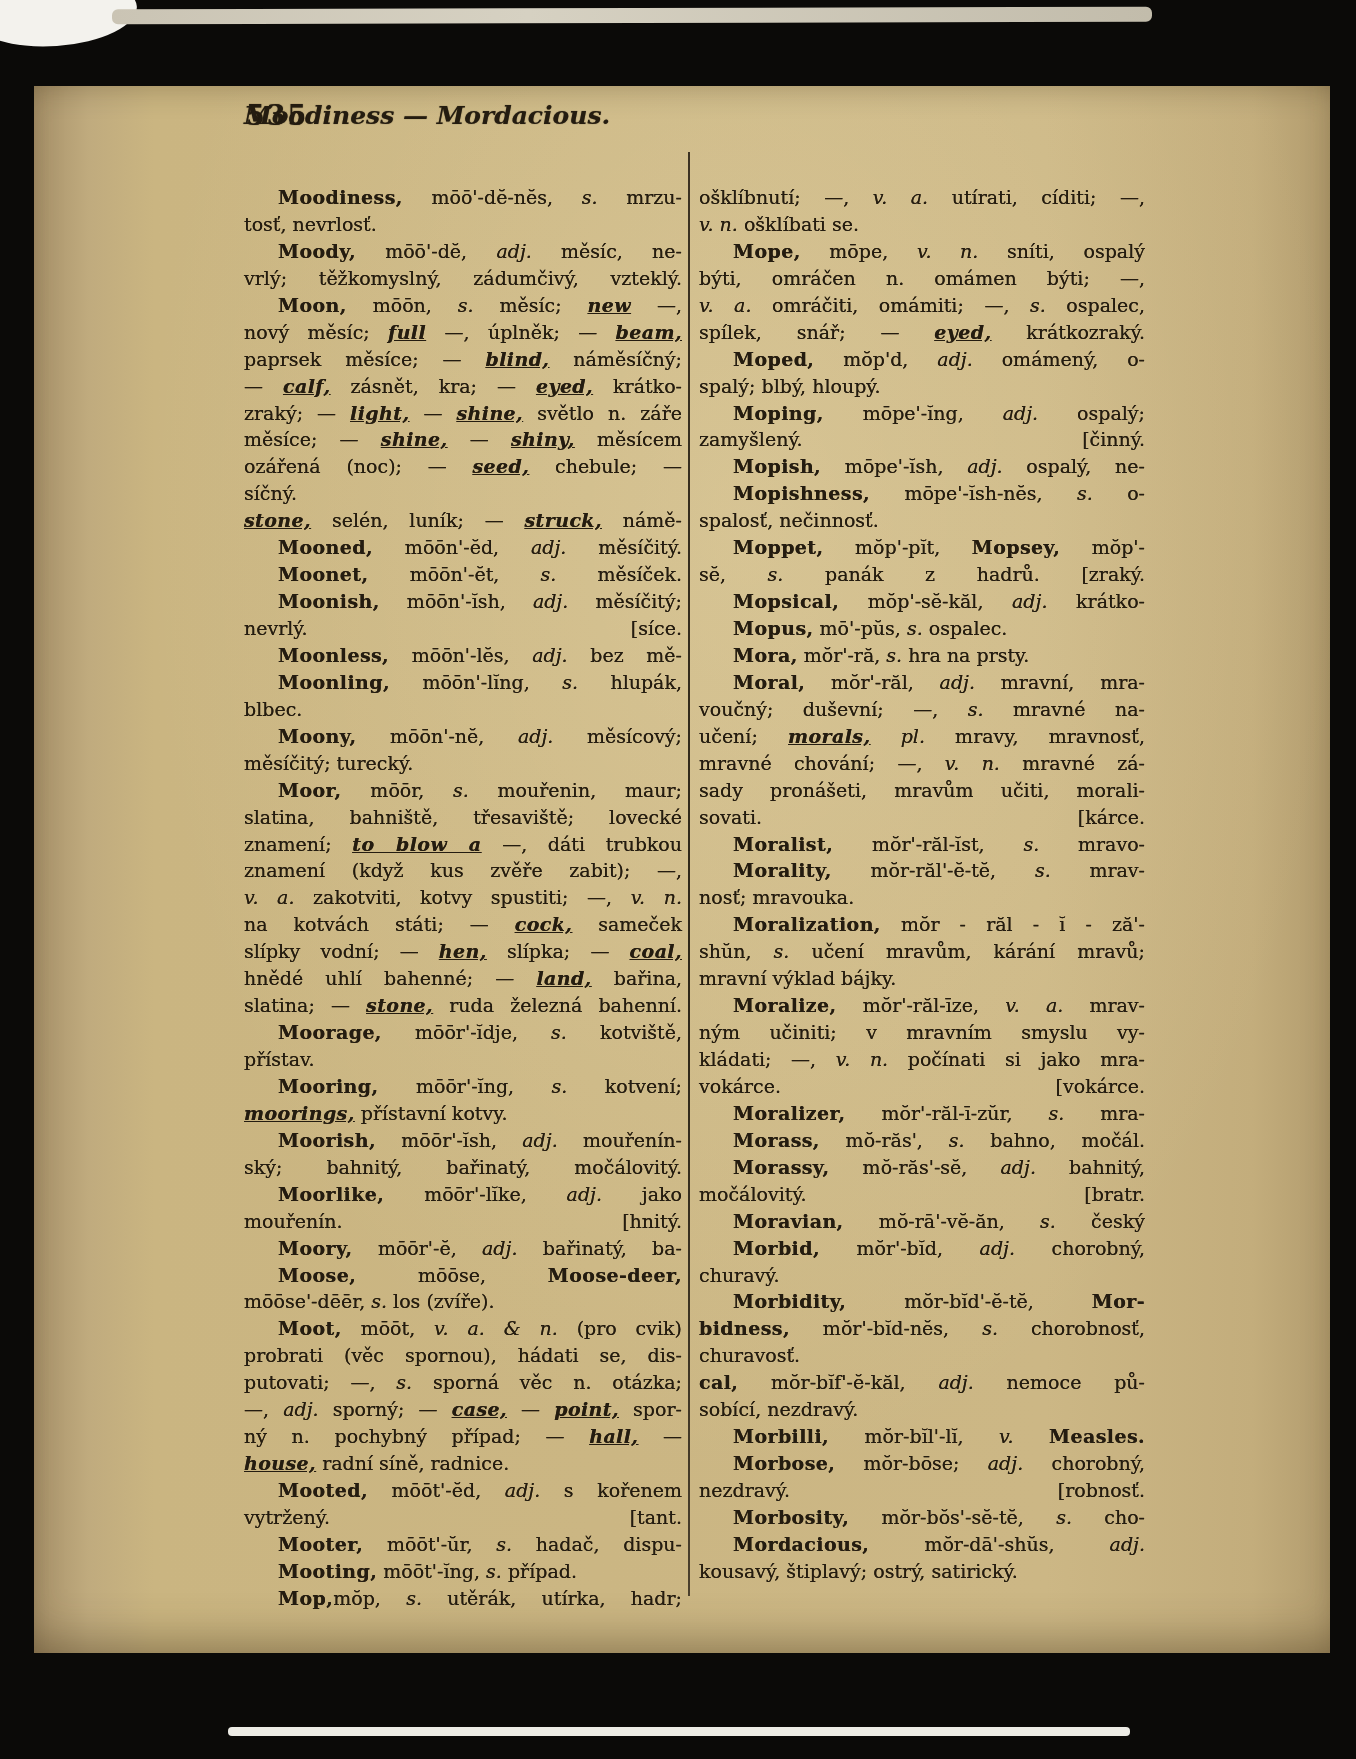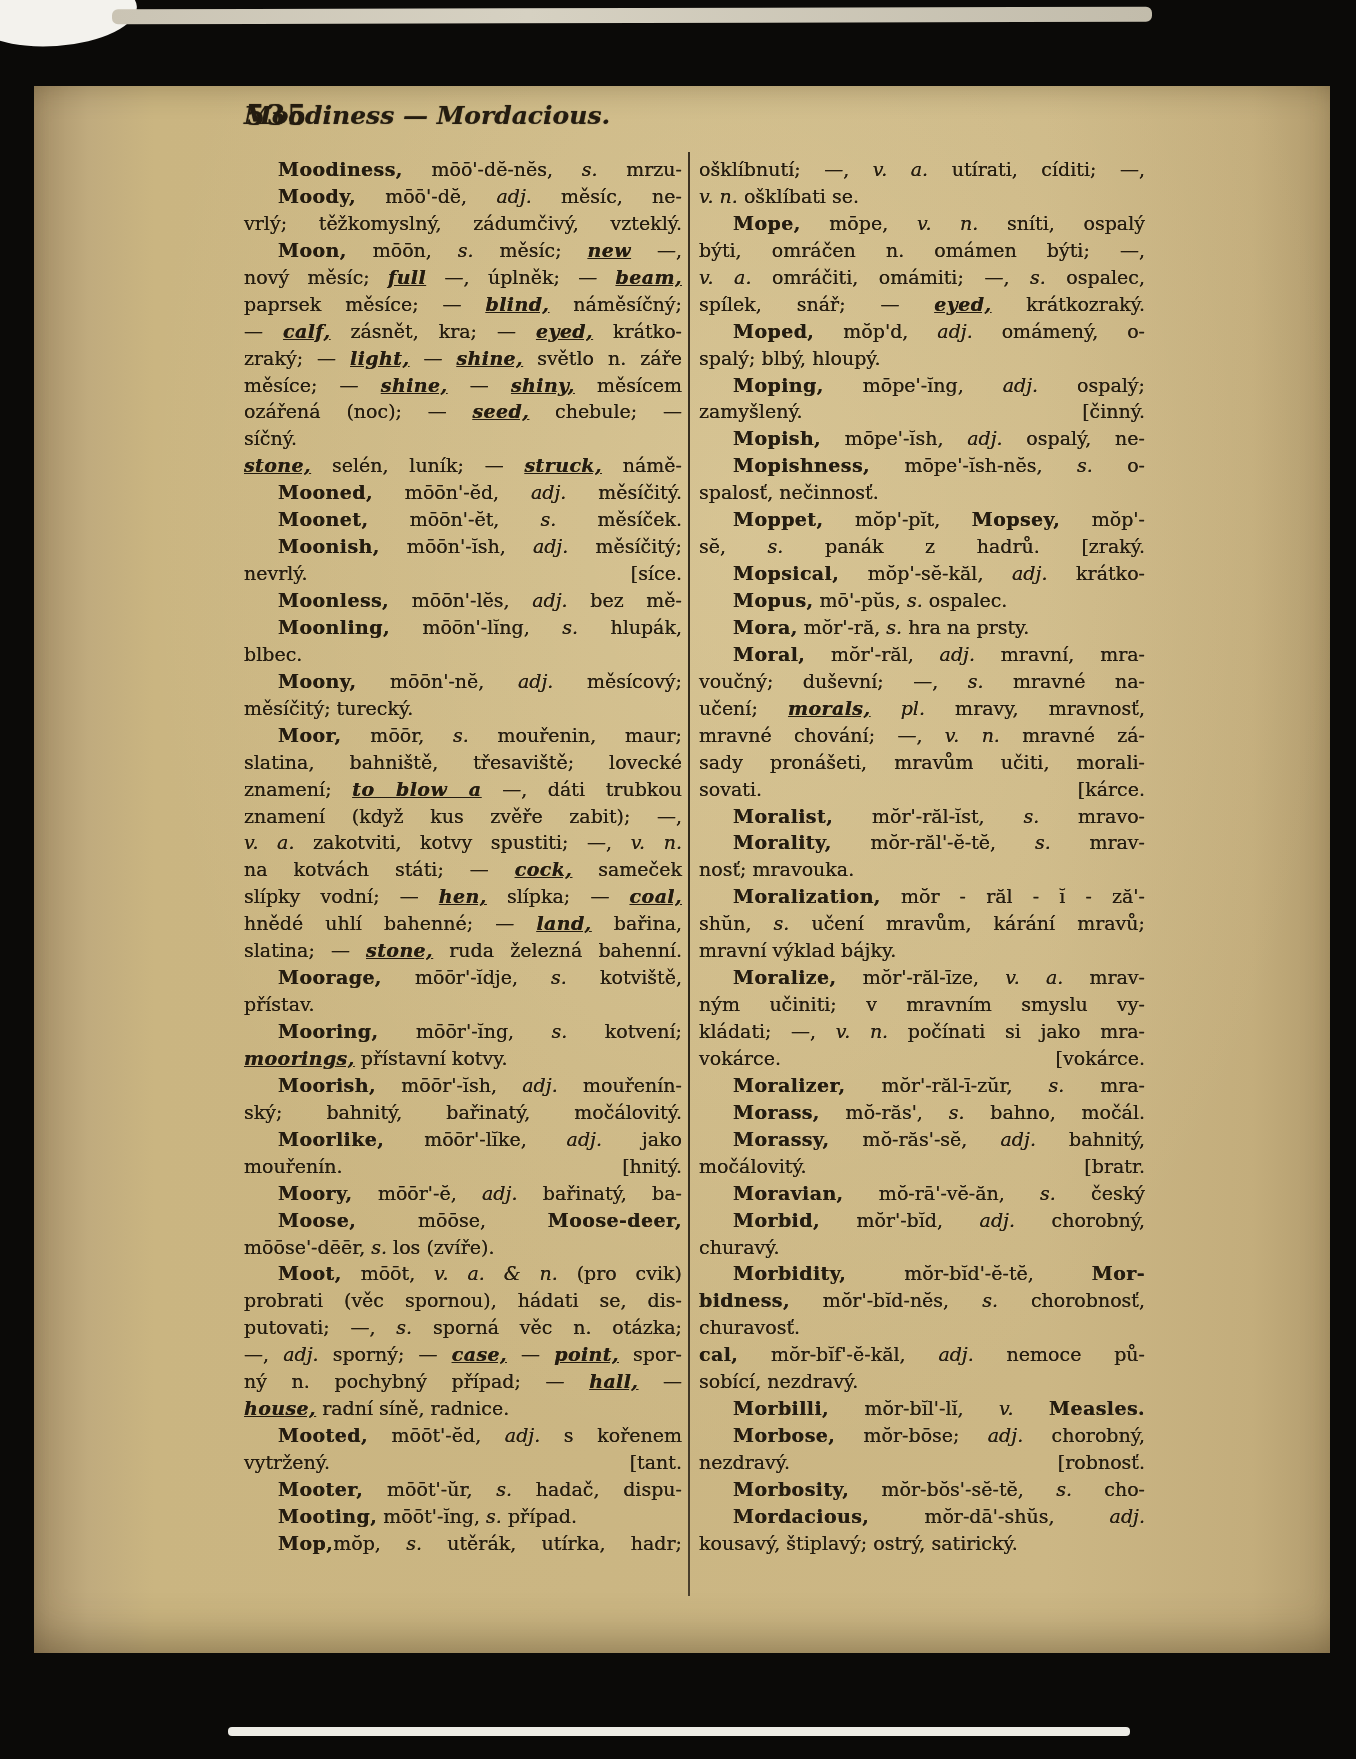--- a/index.html
+++ b/index.html
@@ -37,21 +37,21 @@
     position:absolute; left:2px; top:0; font-size:27px; font-weight:bold;
     letter-spacing:2px; text-shadow:0 0 1px rgba(30,20,5,0.7);
   }
   .pg-title {
     position:absolute; left:0; right:0; top:1px; text-align:left;
     font-size:25px; font-weight:bold; font-style:italic;
     text-shadow:0 0 1px rgba(30,20,5,0.6);
   }
   .text-block { position:absolute; left:210px; top:70px; width:901px; }
   .cols { position:relative; display:flex; justify-content:space-between; }
-  .col { width:438px; }
+  .col { width:438px;margin-top:28px; }
   .col.right { width:446px; }
   .divider {
     position:absolute; left:444px; top:-4px; width:2px; height:1444px;
     background:linear-gradient(180deg,#3c3222,#2e2718 60%,#4a3f2c);
   }
   .line {
     height:26.95px; line-height:26.95px; font-size:19px;
     text-align:justify; text-align-last:justify;
     white-space:nowrap; overflow:visible;
     text-shadow:0 0 0.6px rgba(30,20,6,0.85);
@@ -72,20 +72,21 @@
 
   <div class="page">
     <div class="pg-header">
       <span class="pg-num">535</span>
       <span class="pg-title">Moodiness — Mordacious.</span>
     </div>
     <div class="text-block">
       <div class="cols">
         <div class="col left" id="col-left">
             <div class="line indent"><b>Moodiness,</b><span> mōō'-dĕ-nĕs, </span><i>s.</i><span> mrzu-</span></div>
+            <div class="line end"><span>tosť, nevrlosť.</span></div>
             <div class="line indent"><b>Moody,</b><span> mōō'-dĕ, </span><i>adj.</i><span> měsíc, ne-</span></div>
             <div class="line"><span>vrlý; těžkomyslný, zádumčivý, vzteklý.</span></div>
             <div class="line indent"><b>Moon,</b><span> mōōn, </span><i>s.</i><span> měsíc; </span><b class="bi">new</b><span> —,</span></div>
             <div class="line"><span>nový měsíc; </span><b class="bi">full</b><span> —, úplněk; — </span><b class="bi">beam,</b></div>
             <div class="line"><span>paprsek měsíce; — </span><b class="bi">blind,</b><span> náměsíčný;</span></div>
             <div class="line"><span>— </span><b class="bi">calf,</b><span> zásnět, kra; — </span><b class="bi">eyed,</b><span> krátko-</span></div>
             <div class="line"><span>zraký; — </span><b class="bi">light,</b><span> — </span><b class="bi">shine,</b><span> světlo n. záře</span></div>
             <div class="line"><span>měsíce; — </span><b class="bi">shine,</b><span> — </span><b class="bi">shiny,</b><span> měsícem</span></div>
             <div class="line"><span>ozářená (noc); — </span><b class="bi">seed,</b><span> chebule; —</span></div>
             <div class="line end"><span>síčný.</span></div>

